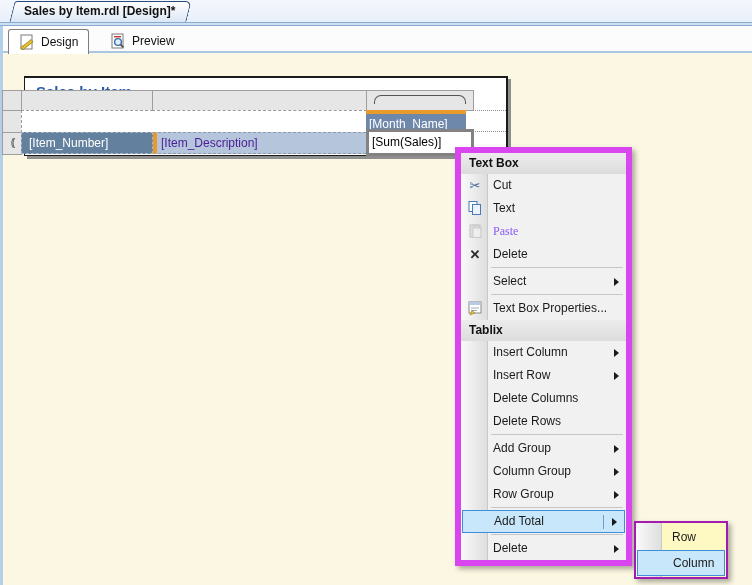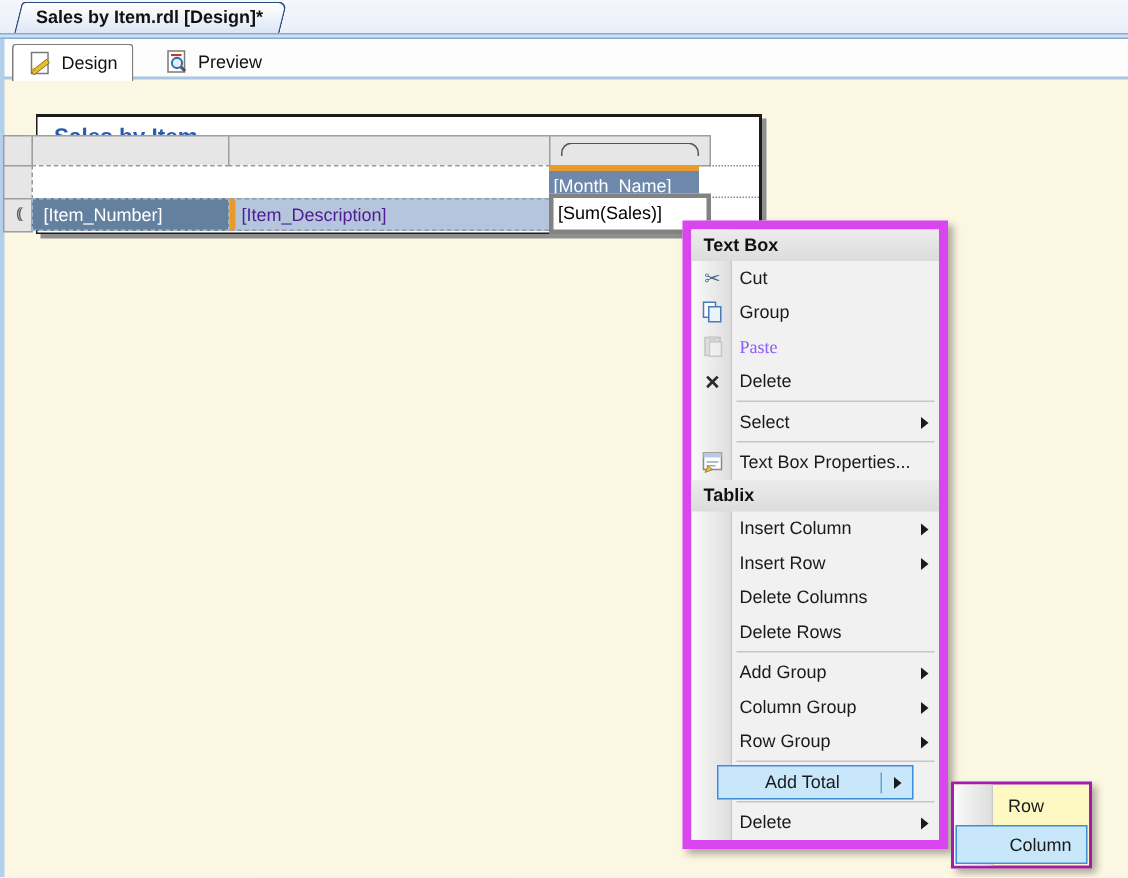--- a/index.html
+++ b/index.html
@@ -58,21 +58,21 @@
   .dotted-ext { position:absolute; border-top:1px dotted #8a8a8a; width:33px; height:0; }
   
   .ctx-menu { position:absolute; left:455px; top:147px; width:177px;
     background:#f1f1f1; border:6px solid #d946ef; box-shadow:3px 3px 5px rgba(0,0,0,.32); z-index:10; }
   .ctx-gutter { position:absolute; left:0; top:0; bottom:0; width:27px;
     background:linear-gradient(90deg,#fafafa,#dedede); border-right:1px solid #c8c8c8; }
   .ctx-header { position:relative; height:21px; line-height:21px; padding-left:8px;
     background:linear-gradient(#ececec,#dcdcdc); font-weight:bold; color:#111; }
   .ctx-item { position:relative; height:23px; line-height:23px; padding-left:32px; color:#1a1a1a; cursor:default; }
   .ctx-item.disabled { color:#8b5cf6;font-family:Liberation Serif, serif; }
-  .ctx-item.hl { background:#c9e7fa; border:1px solid #3e8ed9; margin:0 17px;
+  .ctx-item.hl { background:#c9e7fa; border:1px solid #3e8ed9; margin:0 1px;
     height:23px; line-height:21px; padding-left:31px; }
   .ctx-sep { position:relative; height:4px; }
   .ctx-sep i { position:absolute; left:30px; right:3px; top:1px; border-top:1px solid #c6c6c6; }
   .ctx-icon { position:absolute; left:5px; top:3px; width:18px; height:17px; text-align:center; line-height:17px; }
   .icon-cut { color:#44688e; font-size:13px; }
   .icon-del { color:#2a2a2a; font-size:13px; font-weight:bold; }
   .icon-fx { font-family:"Liberation Serif", serif; font-style:italic; font-weight:bold; font-size:13px; color:#111; }
   .arrow { position:absolute; right:7px; top:8px; width:0; height:0;
     border-left:5px solid #1a1a1a; border-top:4px solid transparent; border-bottom:4px solid transparent; }
   .hl .arrow { top:7px; }
@@ -159,21 +159,21 @@
       <span>Cut</span>
     </div>
 
     <div class="ctx-item">
       <span class="ctx-icon">
         <svg width="16" height="16" viewBox="0 0 16 16">
           <rect x="2" y="1.5" width="8" height="10" fill="#fff" stroke="#4a7ab8"></rect>
           <rect x="5.5" y="4.5" width="8" height="10" fill="#eaf2fb" stroke="#4a7ab8"></rect>
         </svg>
       </span>
-      <span>Group</span>
+      <span>Text</span>
     </div>
 
     <div class="ctx-item disabled">
       <span class="ctx-icon" style="opacity:.5">
         <svg width="16" height="16" viewBox="0 0 16 16">
           <rect x="3" y="2" width="10" height="12" fill="#cfcfcf" stroke="#9a9a9a"></rect>
           <rect x="5.5" y="1" width="5" height="3" fill="#b5b5b5"></rect>
           <rect x="6" y="5" width="8" height="9.5" fill="#f4f4f4" stroke="#aaa"></rect>
         </svg>
       </span>

